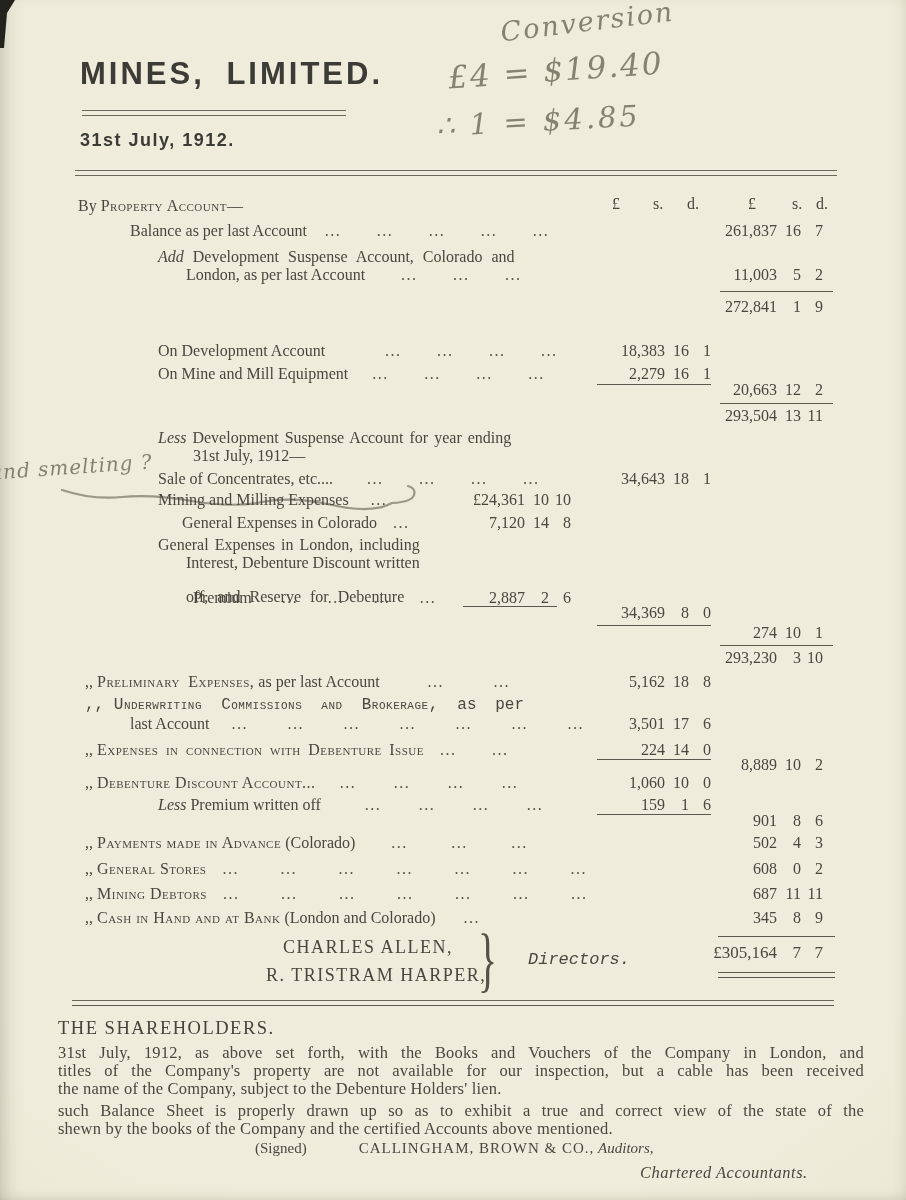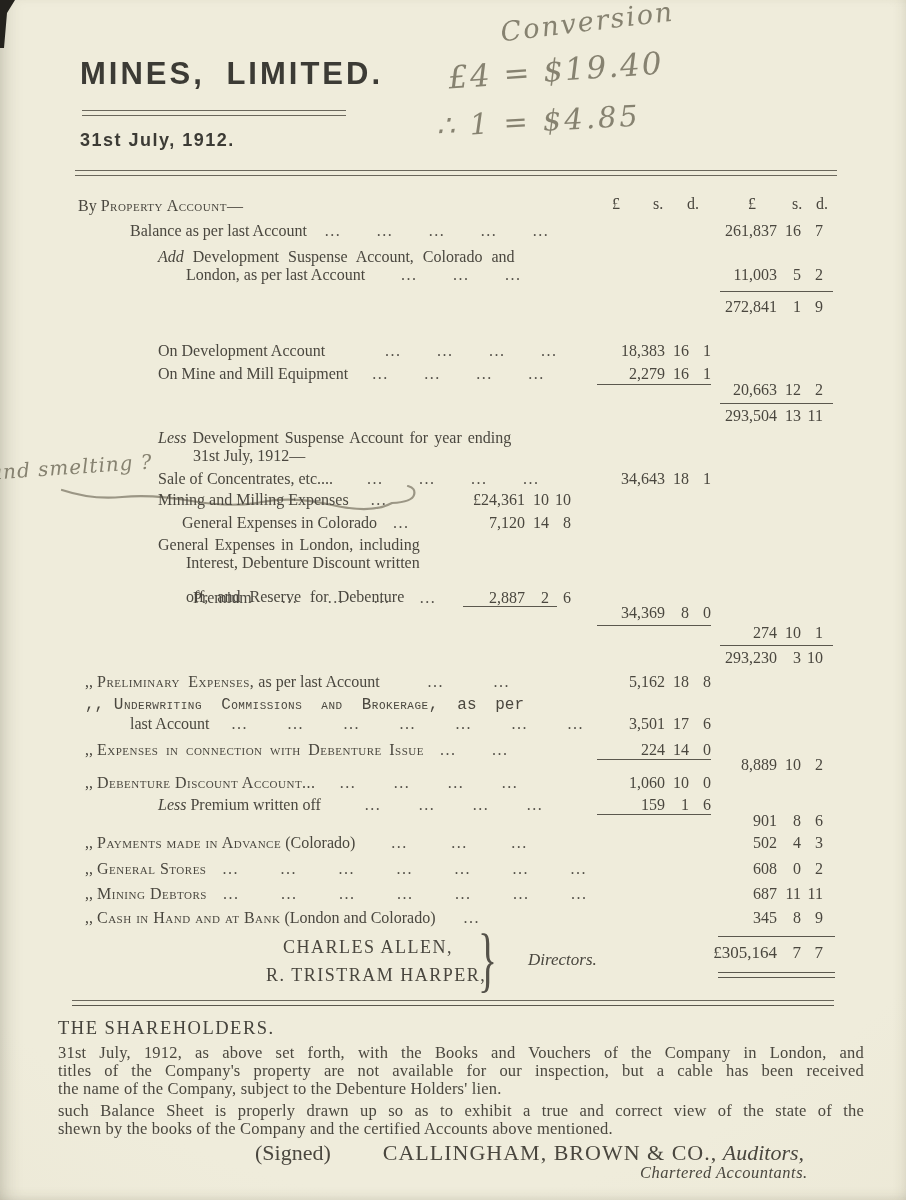--- a/index.html
+++ b/index.html
@@ -280,39 +280,39 @@
   </div>
   <div class="amt c2" style="top:908px;">
     <span class="ap">345</span>
       <span class="as">8</span>
       <span class="ad">9</span>
   </div>
 
   <div class="row" style="left:283px;top:938px;font-size:18px;letter-spacing:1.5px;">CHARLES ALLEN,</div>
   <div class="row" style="left:266px;top:966px;font-size:18px;letter-spacing:1.5px;">R. TRISTRAM HARPER,</div>
   <div class="abs" style="left:478px;top:928px;font-size:72px;color:#55524a;transform:scaleX(.55);transform-origin:left top;font-weight:400;line-height:62px;">}</div>
-  <div class="row em" style="left:528px;top:950px;font-size:17px;">Directors.</div>
+  <div class="row em" style="left:528px;top:950px;font-size:17px;font-family:Liberation Mono, monospace;">Directors.</div>
 
   <div class="rl rl2" style="top:936px;left:718px;width:117px;"></div>
   <div class="amt c2" style="top:943px;font-size:17px;">
     <span class="ap">£305,164</span>
       <span class="as">7</span>
       <span class="ad">7</span>
   </div>
   <div class="abs dbl" style="left:718px;top:972px;width:117px;border-top:1.4px solid #5b584e;"></div>
 
   <div class="abs dbl" style="left:72px;top:1000px;width:762px;border-top:1.4px solid #6a675c;"></div>
 
   <div class="abs" style="left:58px;top:1018px;font-size:18.5px;letter-spacing:1.5px;color:#45433c;">THE SHAREHOLDERS.</div>
 
   <div class="abs ftline jl" style="left:58px;top:1043px;width:806px;">31st July, 1912, as above set forth, with the Books and Vouchers of the Company in London, and</div>
   <div class="abs ftline jl" style="left:58px;top:1061px;width:806px;">titles of the Company's property are not available for our inspection, but a cable has been received</div>
   <div class="abs ftline" style="left:58px;top:1079px;">the name of the Company, subject to the Debenture Holders' lien.</div>
 
   <div class="abs ftline jl" style="left:58px;top:1101px;width:806px;">such Balance Sheet is properly drawn up so as to exhibit a true and correct view of the state of the</div>
   <div class="abs ftline" style="left:58px;top:1119px;">shewn by the books of the Company and the certified Accounts above mentioned.</div>
 
-  <div class="abs" style="left:255px;top:1140px;font-size:22px;white-space:nowrap;">
+  <div class="abs" style="left:255px;top:1140px;font-size:15px;white-space:nowrap;">
     <span>(Signed)</span><span style="margin-left:52px;letter-spacing:1px;">CALLINGHAM, BROWN &amp; CO.,</span> <span class="em">Auditors,</span>
   </div>
   <div class="abs em" style="left:640px;top:1163px;font-size:16.5px;letter-spacing:.5px;">Chartered Accountants.</div>
 
 </div>
 
 </body></html>

